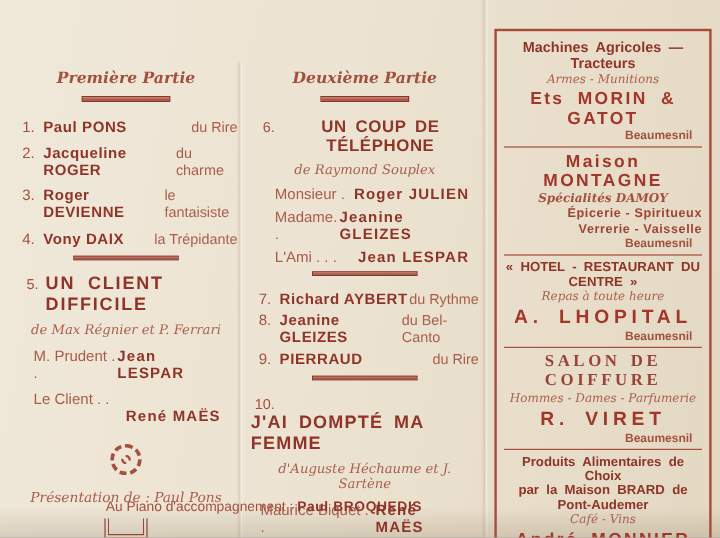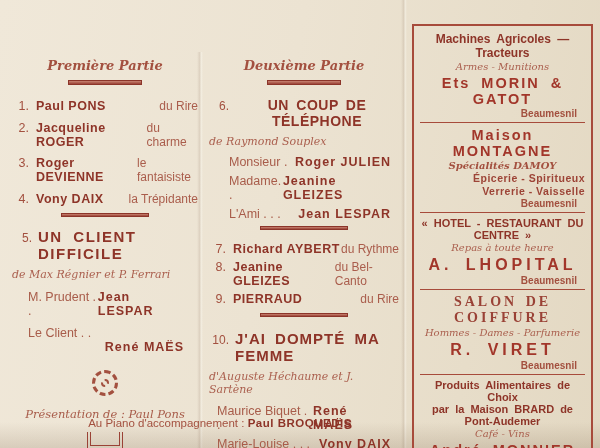--- a/index.html
+++ b/index.html
@@ -30,21 +30,21 @@
   .bar { width:74px; height:5px; margin:7px auto 0;
     background:linear-gradient(180deg,#c98472,#9a4236); border:1px solid #8c352a; }
   .bar.small { width:88px; height:4px; }
   .num-row { display:flex; align-items:baseline; font-size:12.5px; margin-bottom:7.5px; }
   .num-row .num { width:17px; text-align:right; margin-right:7px; color:#a3503f; flex:none; }
   .num-row .name { font-weight:bold; color:#8e3428; letter-spacing:.5px; }
   .num-row .desc { margin-left:auto; color:#aa5d4c; font-size:12px; }
   .sk-title { display:flex; align-items:baseline; }
   .sk-title .num { width:20px; text-align:right; margin-right:6px; font-size:12px; color:#a3503f; flex:none; }
   .sk-title .t { font-weight:bold; font-size:15px; letter-spacing:1.5px; word-spacing:5px; color:#8e3428; }
-  .sk-author { font-size:11px; color:#ab604f; margin-top:6px; }
+  .sk-author { text-align:center; font-size:11px; color:#ab604f; margin-top:6px; }
   .cast-row { display:flex; align-items:baseline; font-size:12.5px; margin-bottom:5px; }
   .cast-row .role { color:#a85c4a; }
   .cast-row .actor { margin-left:auto; font-weight:bold; color:#8e3428; letter-spacing:1px; }
 
   
   .col-left  { position:absolute; left:12px;  top:58px; width:186px; }
   .col-mid   { position:absolute; left:209px; top:58px; width:190px; }
 
   .rosette { width:26px; height:26px; margin:16px auto 0; border:3px dashed #a3503f; border-radius:50%;
     display:flex; align-items:center; justify-content:center; }
@@ -169,21 +169,21 @@
         <span class="desc">du Bel-Canto</span>
       </div>
       <div class="num-row" style="margin-bottom:0;">
         <span class="num">9.</span>
         <span class="name">PIERRAUD</span>
         <span class="desc">du Rire</span>
       </div>
     </div>
     <div class="bar small" style="margin-top:7px;"></div>
 
-    <div class="sk-title" style="margin-top:13px;">
+    <div class="sk-title" style="margin-top:13px;flex-direction:column;">
       <span class="num">10.</span>
       <span class="t" style="letter-spacing:1px; word-spacing:4px;">J'AI DOMPTÉ MA FEMME</span>
     </div>
     <div class="sk-author script">d'Auguste Héchaume et J. Sartène</div>
     <div style="margin-top:8px; padding:0 8px 0 8px;">
       <div class="cast-row">
         <span class="role">Maurice Biquet .  .</span>
         <span class="actor">René MAËS</span>
       </div>
       <div class="cast-row">

